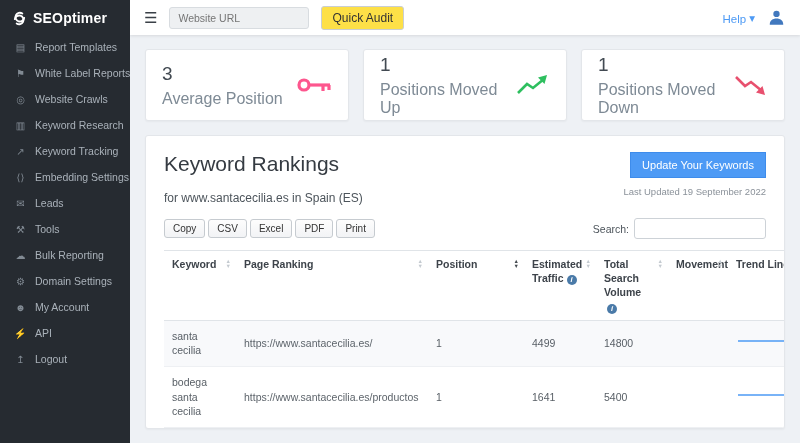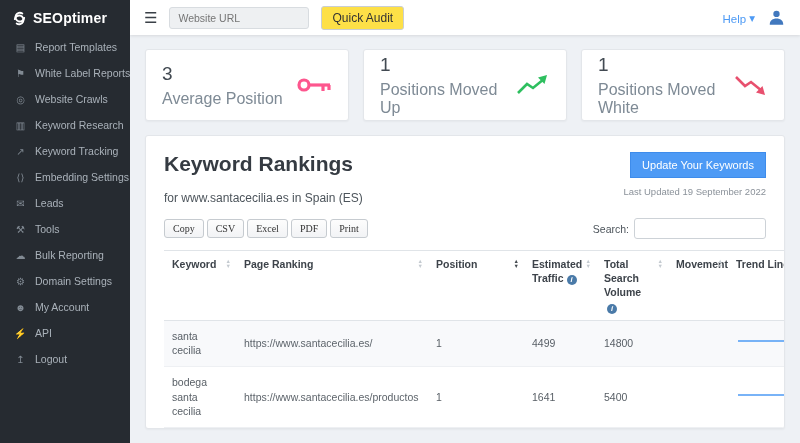--- a/index.html
+++ b/index.html
@@ -25,29 +25,29 @@
   
   .content{padding:14px 15px;flex:1;overflow:hidden;display:flex;flex-direction:column}
   .stats{display:flex;gap:14px;flex-shrink:0}
   .stat{flex:1;background:#fff;border:1px solid #e3e6ea;border-radius:3px;padding:12px 16px;display:flex;align-items:center;justify-content:space-between;height:72px;box-shadow:0 1px 2px rgba(0,0,0,.04)}
   .stat-value{font-size:19px;color:#424a52}
   .stat-label{font-size:16px;color:#7e8a95;margin-top:5px}
   .stat-icon{display:flex;align-items:center}
 
   .card{margin-top:14px;background:#fff;border:1px solid #e3e6ea;border-radius:3px;padding:16px 18px;flex:1;box-shadow:0 1px 2px rgba(0,0,0,.04);overflow:hidden}
   .card-head{display:flex;justify-content:space-between;align-items:flex-start}
-  .card-head h1{font-size:21px;font-weight:700;color:#353b42}
+  .card-head h1{font-size:21px;font-weight:400;color:#353b42}
   .subtitle{font-size:12px;color:#4c545b;margin-top:15px}
   .head-right{text-align:right}
   .btn-primary{background:#4d9af5;color:#fff;border:1px solid #3e8ceb;border-radius:0;font-size:11px;padding:6px 11px;cursor:pointer;font-family:"Liberation Sans",sans-serif}
   .last-updated{font-size:9.5px;color:#8a9199;margin-top:8px}
 
   .toolbar{display:flex;justify-content:space-between;align-items:center;margin-top:13px}
   .export-group{display:flex;gap:3px}
-  .export-btn{font-size:10px;padding:3px 8px;border:1px solid #c6cbd0;background:linear-gradient(#fdfdfd,#f2f3f5);border-radius:3px;color:#333;cursor:pointer;font-family:Liberation Serif, serif}
+  .export-btn{font-size:10px;padding:3px 8px;border:1px solid #c6cbd0;background:linear-gradient(#fdfdfd,#f2f3f5);border-radius:3px;color:#333;cursor:pointer;font-family:Liberation Sans, sans-serif}
   .search-wrap{display:flex;align-items:center;gap:5px;font-size:10.5px;color:#4c545b}
   .search-input{width:132px;height:21px;border:1px solid #cdd2d7;border-radius:3px;padding:0 6px;font-size:10.5px;font-family:"Liberation Sans",sans-serif}
 
   .rank-table{width:100%;border-collapse:collapse;margin-top:11px;font-size:10.5px;color:#575e65;table-layout:fixed}
   .rank-table thead th{font-size:10.5px;font-weight:bold;color:#3d434a;text-align:left;padding:6px 18px 6px 8px;border-top:1px solid #e0e4e8;border-bottom:1px solid #e0e4e8;vertical-align:top;position:relative;line-height:1.35;cursor:pointer}
   .rank-table tbody td{padding:8px;border-bottom:1px solid #eef0f3;vertical-align:middle;line-height:1.4;word-wrap:break-word}
   .rank-table tbody tr:nth-child(odd){background:#f8f9fb}
   .sort{position:absolute;right:5px;top:8px;display:flex;flex-direction:column;font-size:5.5px;line-height:4.5px;color:#c4cad0;font-style:normal}
   .sort i{font-style:normal}
   .sort-asc i{color:#444a50}
@@ -165,21 +165,21 @@
           <div class="stat-icon">
             <svg width="34" height="24" viewBox="0 0 34 24">
               <polyline points="2,20 11,11 17,15 28,6" fill="none" stroke="#2ebf5f" stroke-width="2.6"></polyline>
               <polygon points="31,2 22,4.5 28.5,11" fill="#2ebf5f"></polygon>
             </svg>
           </div>
         </div>
         <div class="stat">
           <div class="stat-left">
             <div class="stat-value">1</div>
-            <div class="stat-label">Positions Moved White</div>
+            <div class="stat-label">Positions Moved Down</div>
           </div>
           <div class="stat-icon">
             <svg width="34" height="24" viewBox="0 0 34 24">
               <polyline points="2,4 11,13 17,9 28,18" fill="none" stroke="#e8506e" stroke-width="2.6"></polyline>
               <polygon points="31,22 22,19.5 28.5,13" fill="#e8506e"></polygon>
             </svg>
           </div>
         </div>
       </div>
 

